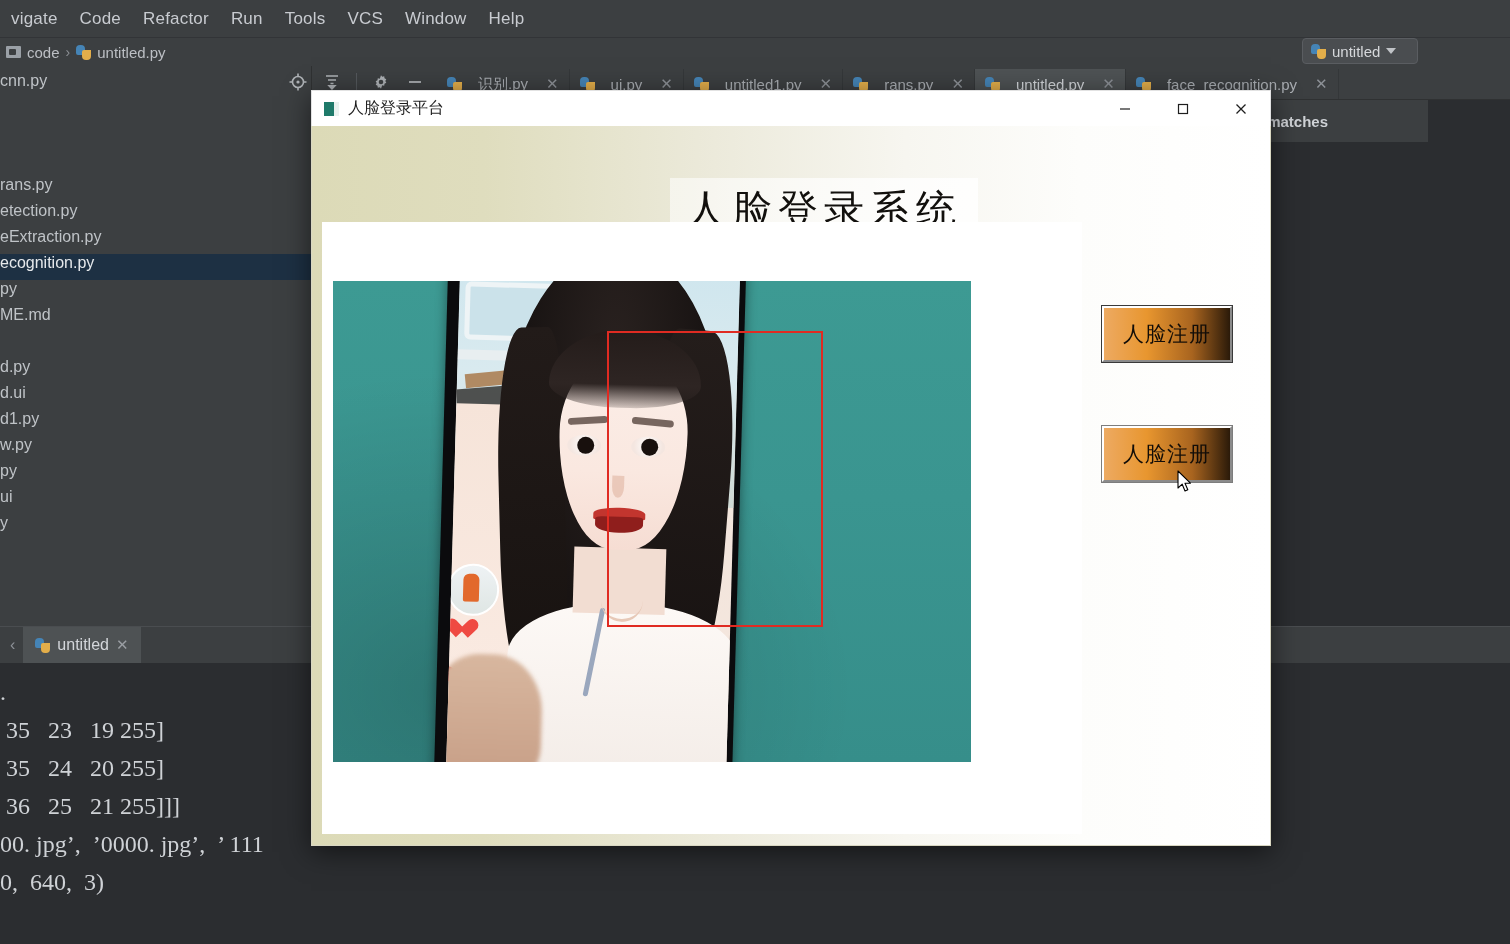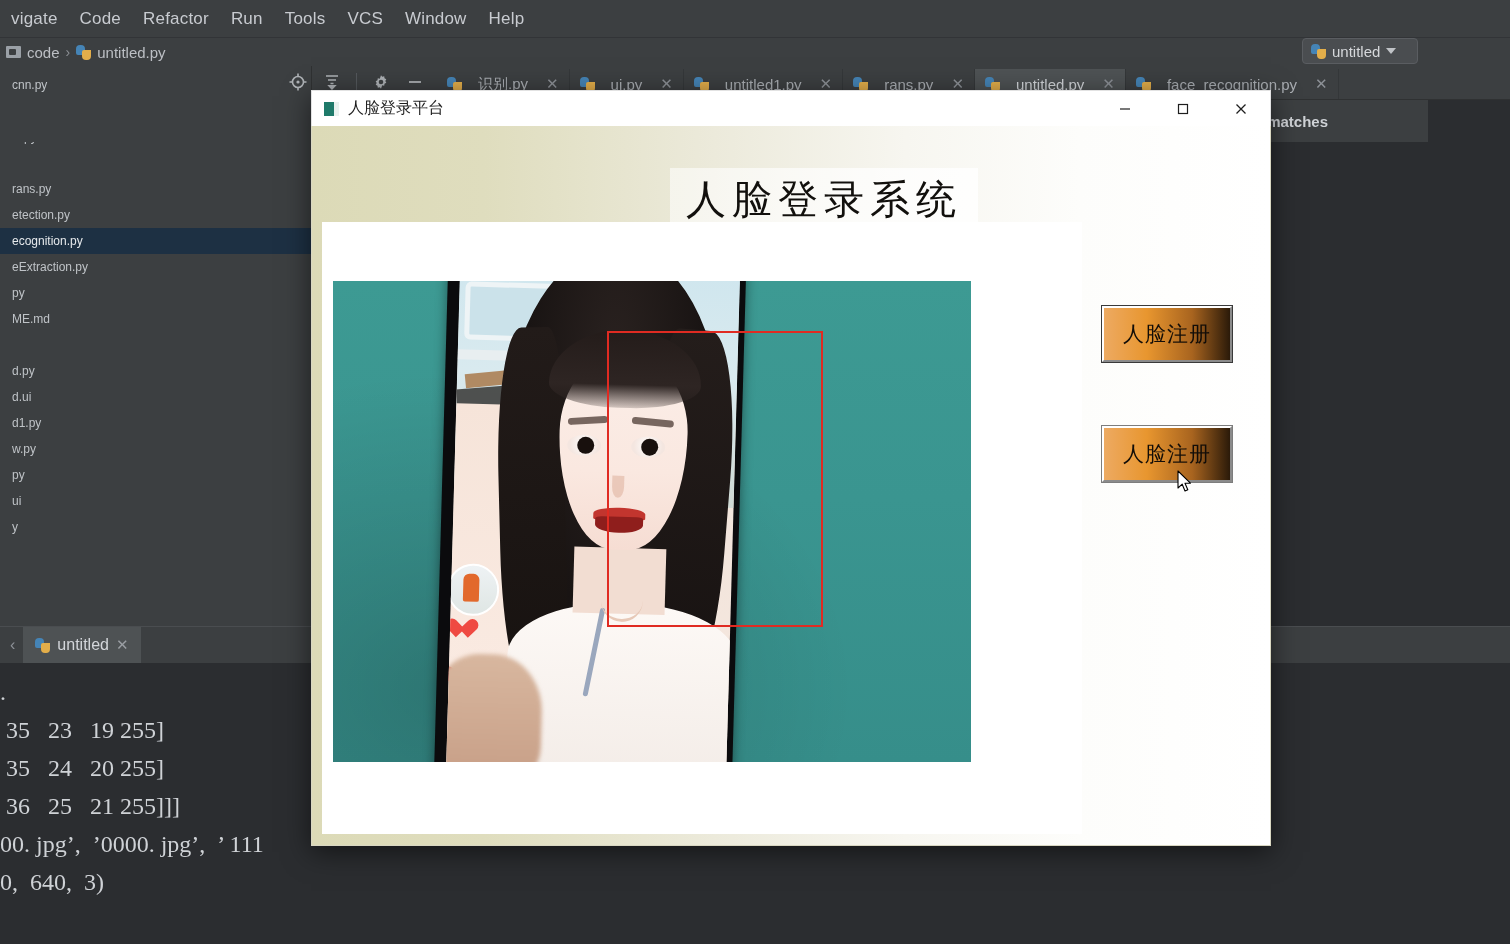--- a/index.html
+++ b/index.html
@@ -73,22 +73,22 @@
   }
 
   
   .project-pane {
     position: absolute; left: 0; top: 66px; width: 312px; height: 560px;
     background: #3c3f41;
     border-right: 1px solid #2f3132;
     overflow: hidden;
   }
   .file-row {
-    height: 26px; display: flex; align-items: center;
-    padding-left: 12px; color: #bfc3c7; font-size: 12px;
+    height: 26px; display: flex; 
+    padding-left: 0px; color: #bfc3c7; font-size: 16px;
     white-space: nowrap;
   }
   .file-row.selected { background: #1d3043; color: #e6e9ec; }
 
   
   .tabstrip {
     position: absolute; left: 312px; top: 66px; width: 1198px; height: 34px;
     background: #3c3f41;
     display: flex; align-items: flex-end;
     border-bottom: 1px solid #2f3132;
@@ -182,21 +182,21 @@
 
   .dlg-body {
     height: 720px; position: relative;
     background: linear-gradient(to right,
       #dcdab7 0%, #dfddbe 18%, #eceadb 42%, #f7f6f0 62%, #fdfdfb 80%, #ffffff 100%);
     border: 1px solid #d9d7c2; border-top: none;
     overflow: hidden;
   }
 
   .dlg-header-title {
-    position: absolute; left: 358px; top: 42px;
+    position: absolute; left: 358px; top: 52px;
     padding: 4px 16px 8px 16px;
     font-family: "Liberation Serif", serif;
     font-size: 40px; letter-spacing: 6px; color: #12100d;
     background: linear-gradient(to right, rgba(255,255,255,.55), rgba(255,255,255,.85));
     white-space: nowrap;
   }
 
   .video-panel {
     position: absolute; left: 10px; top: 96px; width: 760px; height: 612px;
     background: #ffffff;
@@ -404,25 +404,25 @@
         </div>
       <div class="file-row">
           <span></span>
         </div>
       <div class="file-row">
           <span>rans.py</span>
         </div>
       <div class="file-row">
           <span>etection.py</span>
         </div>
+      <div class="file-row">
+          <span>eExtraction.py</span>
+        </div>
       <div class="file-row selected">
           <span>ecognition.py</span>
-        </div>
-      <div class="file-row">
-          <span>eExtraction.py</span>
         </div>
       <div class="file-row">
           <span>py</span>
         </div>
       <div class="file-row">
           <span>ME.md</span>
         </div>
       <div class="file-row">
           <span></span>
         </div>

